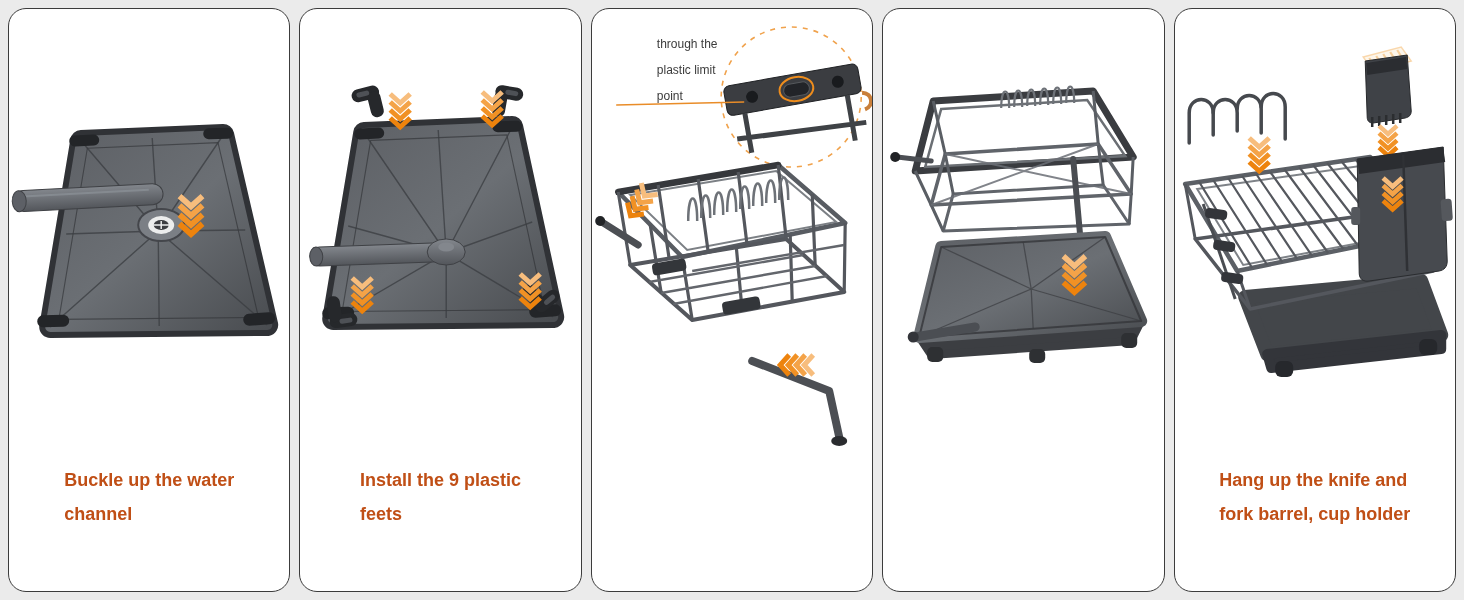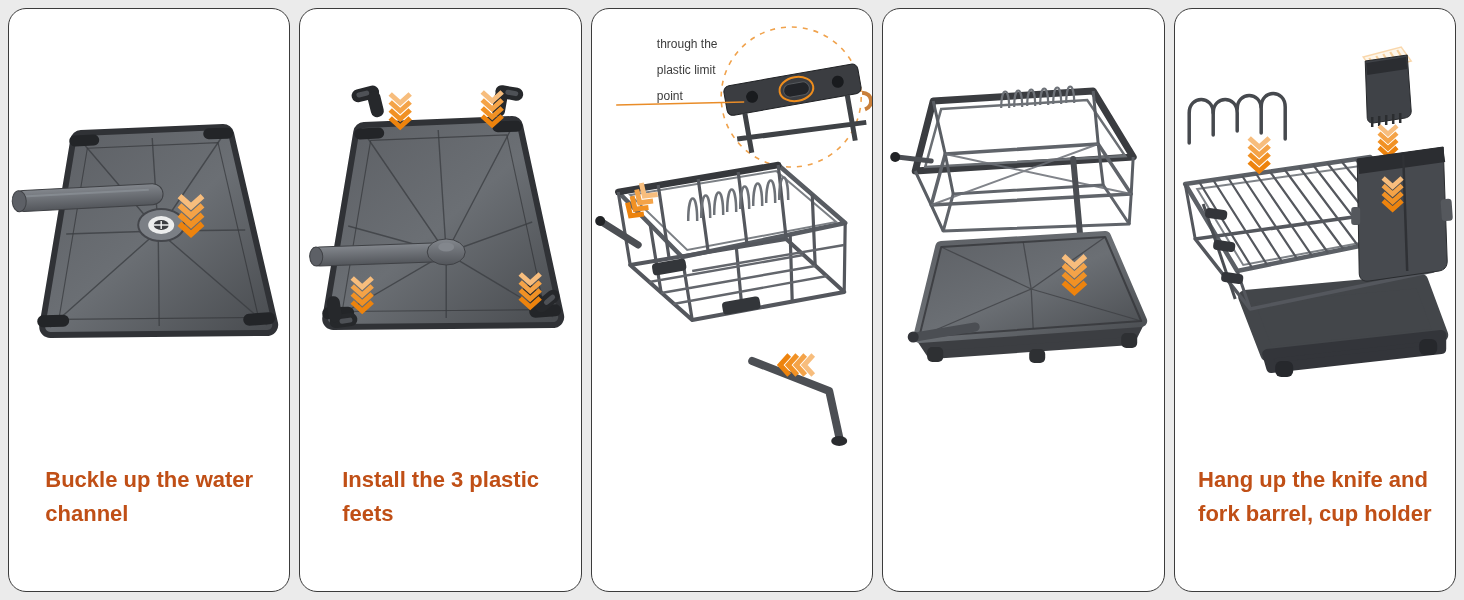--- a/index.html
+++ b/index.html
@@ -16,21 +16,21 @@
     border:1px solid #3c3c3c;
     border-radius:18px;
     position:relative;
     overflow:hidden;
   }
   .art{height:452px;position:relative;}
   .art svg{display:block;width:100%;height:452px;}
   .caption{
     width:max-content;max-width:96%;
     margin:2px auto 0;
-    font-size:22px;line-height:34px;font-weight:bold;
+    font-size:18px;line-height:34px;font-weight:bold;
     color:#c04f16;
     white-space:pre-line;
   }
   .annotation{
     position:absolute;left:25px;top:22px;
     font-size:12px;line-height:26px;
     color:#3b3b3b;
     white-space:pre-line;
     margin-left:40px;
   }
@@ -128,21 +128,21 @@
         <use href="#foot" transform="translate(50,82) rotate(-14)"></use>
         <use href="#foot" transform="translate(224,80) scale(-1,1) rotate(-10)"></use>
         <use href="#foot" transform="translate(58,316) rotate(172)"></use>
         <use href="#foot" transform="translate(262,288) rotate(140)"></use>
         <use href="#chev" transform="translate(88,84)"></use>
         <use href="#chev" transform="translate(180,82)"></use>
         <use href="#chev" transform="translate(50,268)"></use>
         <use href="#chev" transform="translate(218,264)"></use>
       </svg>
     </div>
-    <h2 class="caption">Install the 3 plastic
+    <h2 class="caption">Install the 9 plastic
 feets</h2>
   </section>
 
   <section class="card">
     <div class="art">
       <svg viewBox="0 0 280 452" aria-label="wire-rack-with-support-feet-and-detail-circle">
         <g>
           <circle cx="199" cy="88" r="70" fill="#ffffff" stroke="#f0a24c" stroke-width="1.6" stroke-dasharray="5 6"></circle>
           <g transform="rotate(-10 199 85)">
             <rect x="133" y="66" width="136" height="30" rx="6" fill="#3b3d41" stroke="#202225"></rect>

